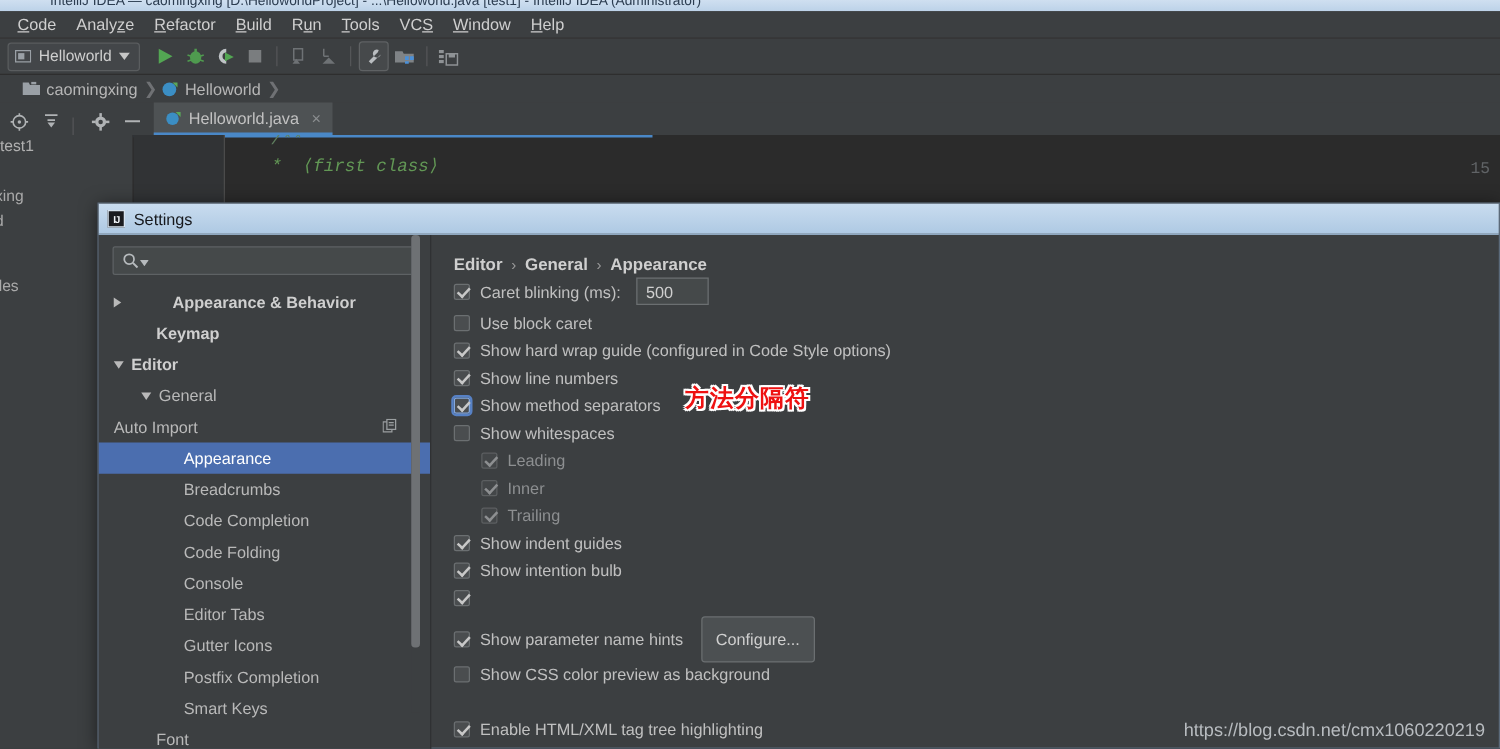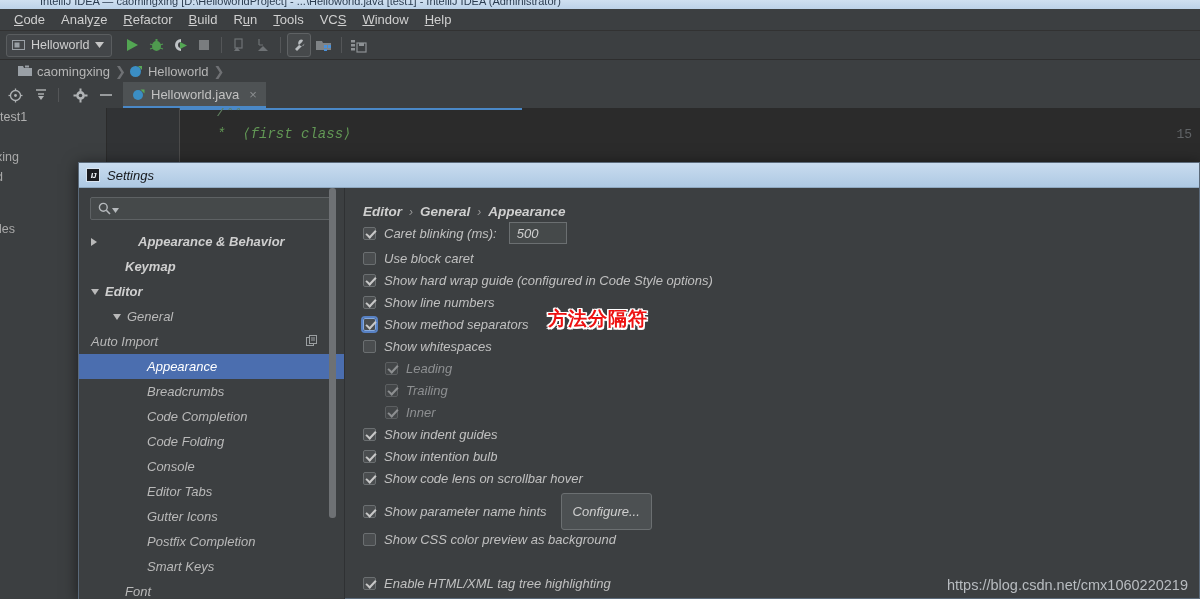--- a/index.html
+++ b/index.html
@@ -58,21 +58,21 @@
     position:absolute;top:60px;left:12px;width:1200px;height:22px;
     background:#3c3f41;display:flex;align-items:center;padding-left:6px;
     box-sizing:border-box;
   }
   .crumb{display:flex;align-items:center;gap:5px;font-size:13px;color:#b6b6b6;padding-right:4px;}
   .crumb-arrow{color:#6f7174;font-size:13px;margin:0 3px 0 1px;}
 
   
   .tabrow{
     position:absolute;top:82px;left:0;width:1200px;height:26px;
-    background:#3c3f41;display:flex;align-items:center;
+    background:#3c3f41;display:flex;align-items:flex-end;
   }
   .strip-ico{width:22px;height:22px;display:flex;align-items:center;justify-content:center;margin-left:4px;}
   .strip-sep{width:1px;height:14px;background:#545658;margin:0 6px;}
   .etab{
     height:26px;display:flex;align-items:center;gap:6px;
     padding:0 9px;background:#4e5254;font-size:13px;color:#c2c2c2;
     border-bottom:2px solid #4a88c7;box-sizing:border-box;
   }
   .etab .x{color:#8b8e90;font-size:13px;margin-left:4px;}
 
@@ -103,21 +103,20 @@
   }
   .cmt{color:#629755;}
   .cmt-dim{color:#5f7f5f;}
   .tabline{position:absolute;top:0;left:0;height:2px;background:#4a88c7;}
 
   
   .dialog{
     position:absolute;left:78px;top:162px;width:1122px;height:437px;
     background:#3c3f41;border:1px solid #5b6a7a;box-sizing:border-box;
     box-shadow:0 2px 14px rgba(0,0,0,.55);
-    font-style:italic;
   }
   .dlg-title{
     height:24px;background:linear-gradient(#c9dcef,#aec9e3);
     display:flex;align-items:center;padding-left:7px;gap:7px;
     border-bottom:1px solid #8fa8c0;
   }
   .ij-logo{
     width:14px;height:14px;background:#1b1c20;border:1px solid #d8e4f0;
     display:flex;align-items:center;justify-content:center;
     font-size:8px;font-weight:bold;color:#f0f4f8;font-family:"Liberation Sans",sans-serif;
@@ -522,38 +521,37 @@
           <span class="cb"></span>
           <span class="opt-label">Show whitespaces</span>
         </div>
 
         <div class="opt indent">
           <span class="cb dim checked"></span>
           <span class="opt-label dim">Leading</span>
         </div>
         <div class="opt indent">
           <span class="cb dim checked"></span>
-          <span class="opt-label dim">Trailing</span>
+          <span class="opt-label dim">Inner</span>
         </div>
         <div class="opt indent">
           <span class="cb dim checked"></span>
-          <span class="opt-label dim">Inner</span>
+          <span class="opt-label dim">Trailing</span>
         </div>
 
         <div class="opt">
           <span class="cb checked"></span>
           <span class="opt-label">Show indent guides</span>
         </div>
         <div class="opt">
           <span class="cb checked"></span>
           <span class="opt-label">Show intention bulb</span>
         </div>
         <div class="opt">
           <span class="cb checked"></span>
-          <span class="opt-label">Show code lens on scrollbar hover</span>
         </div>
 
         <div class="opt gap" style="height:25px;">
           <span class="cb checked"></span>
           <span class="opt-label">Show parameter name hints</span>
           <span class="btn" style="margin-left:14px;">Configure...</span>
         </div>
 
         <div class="opt" style="margin-top:6px;">
           <span class="cb"></span>

